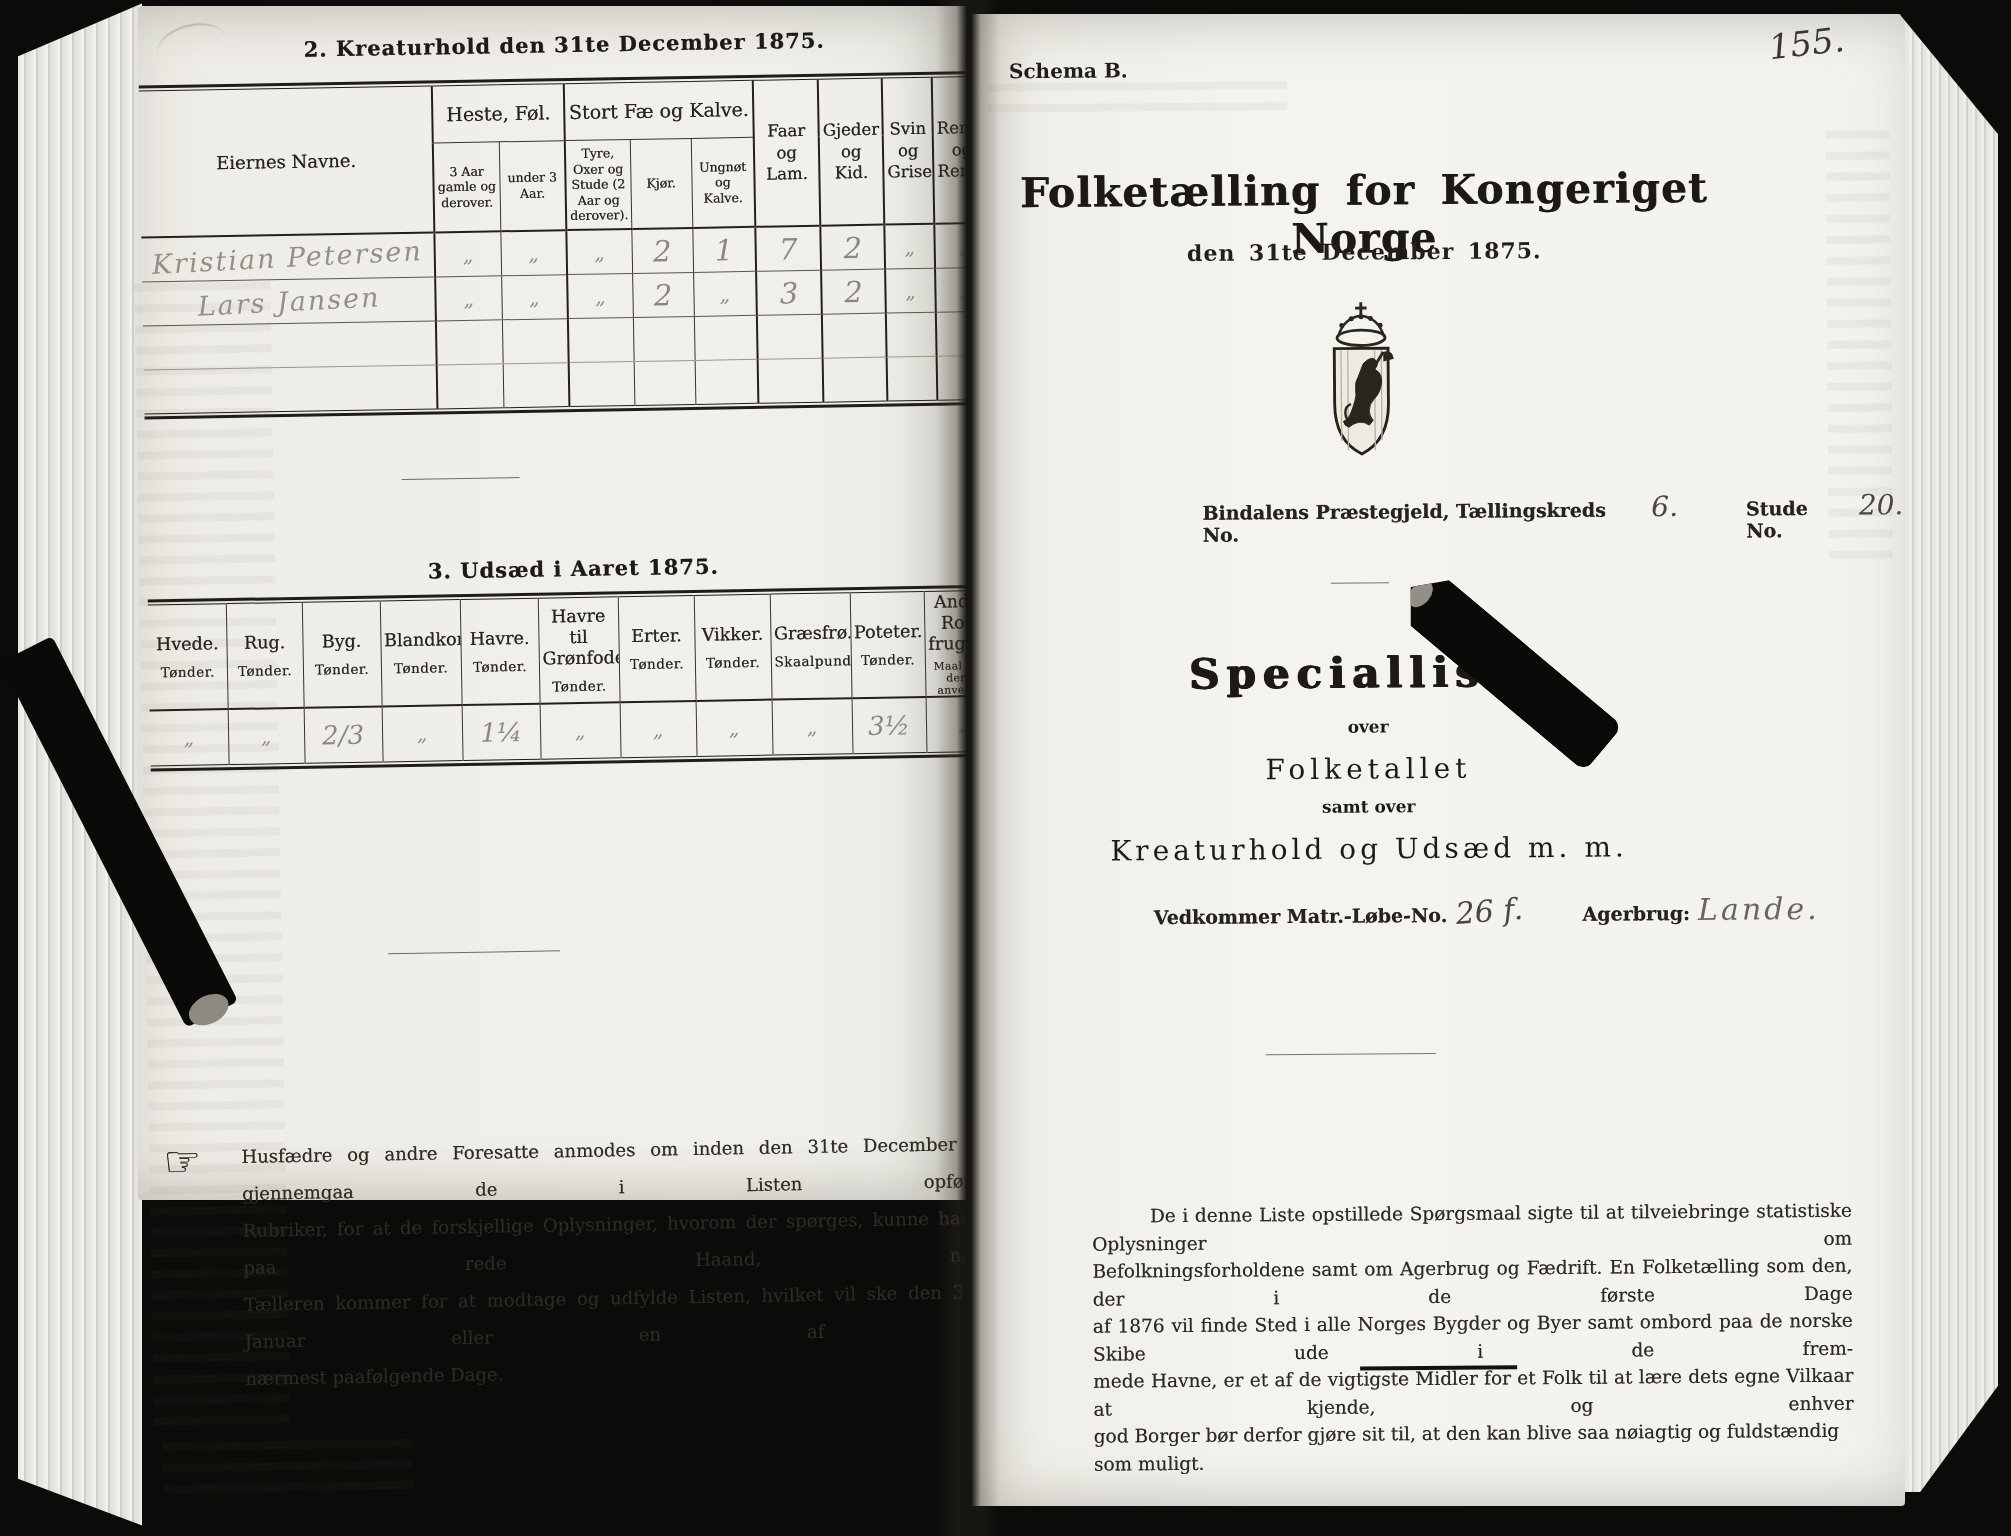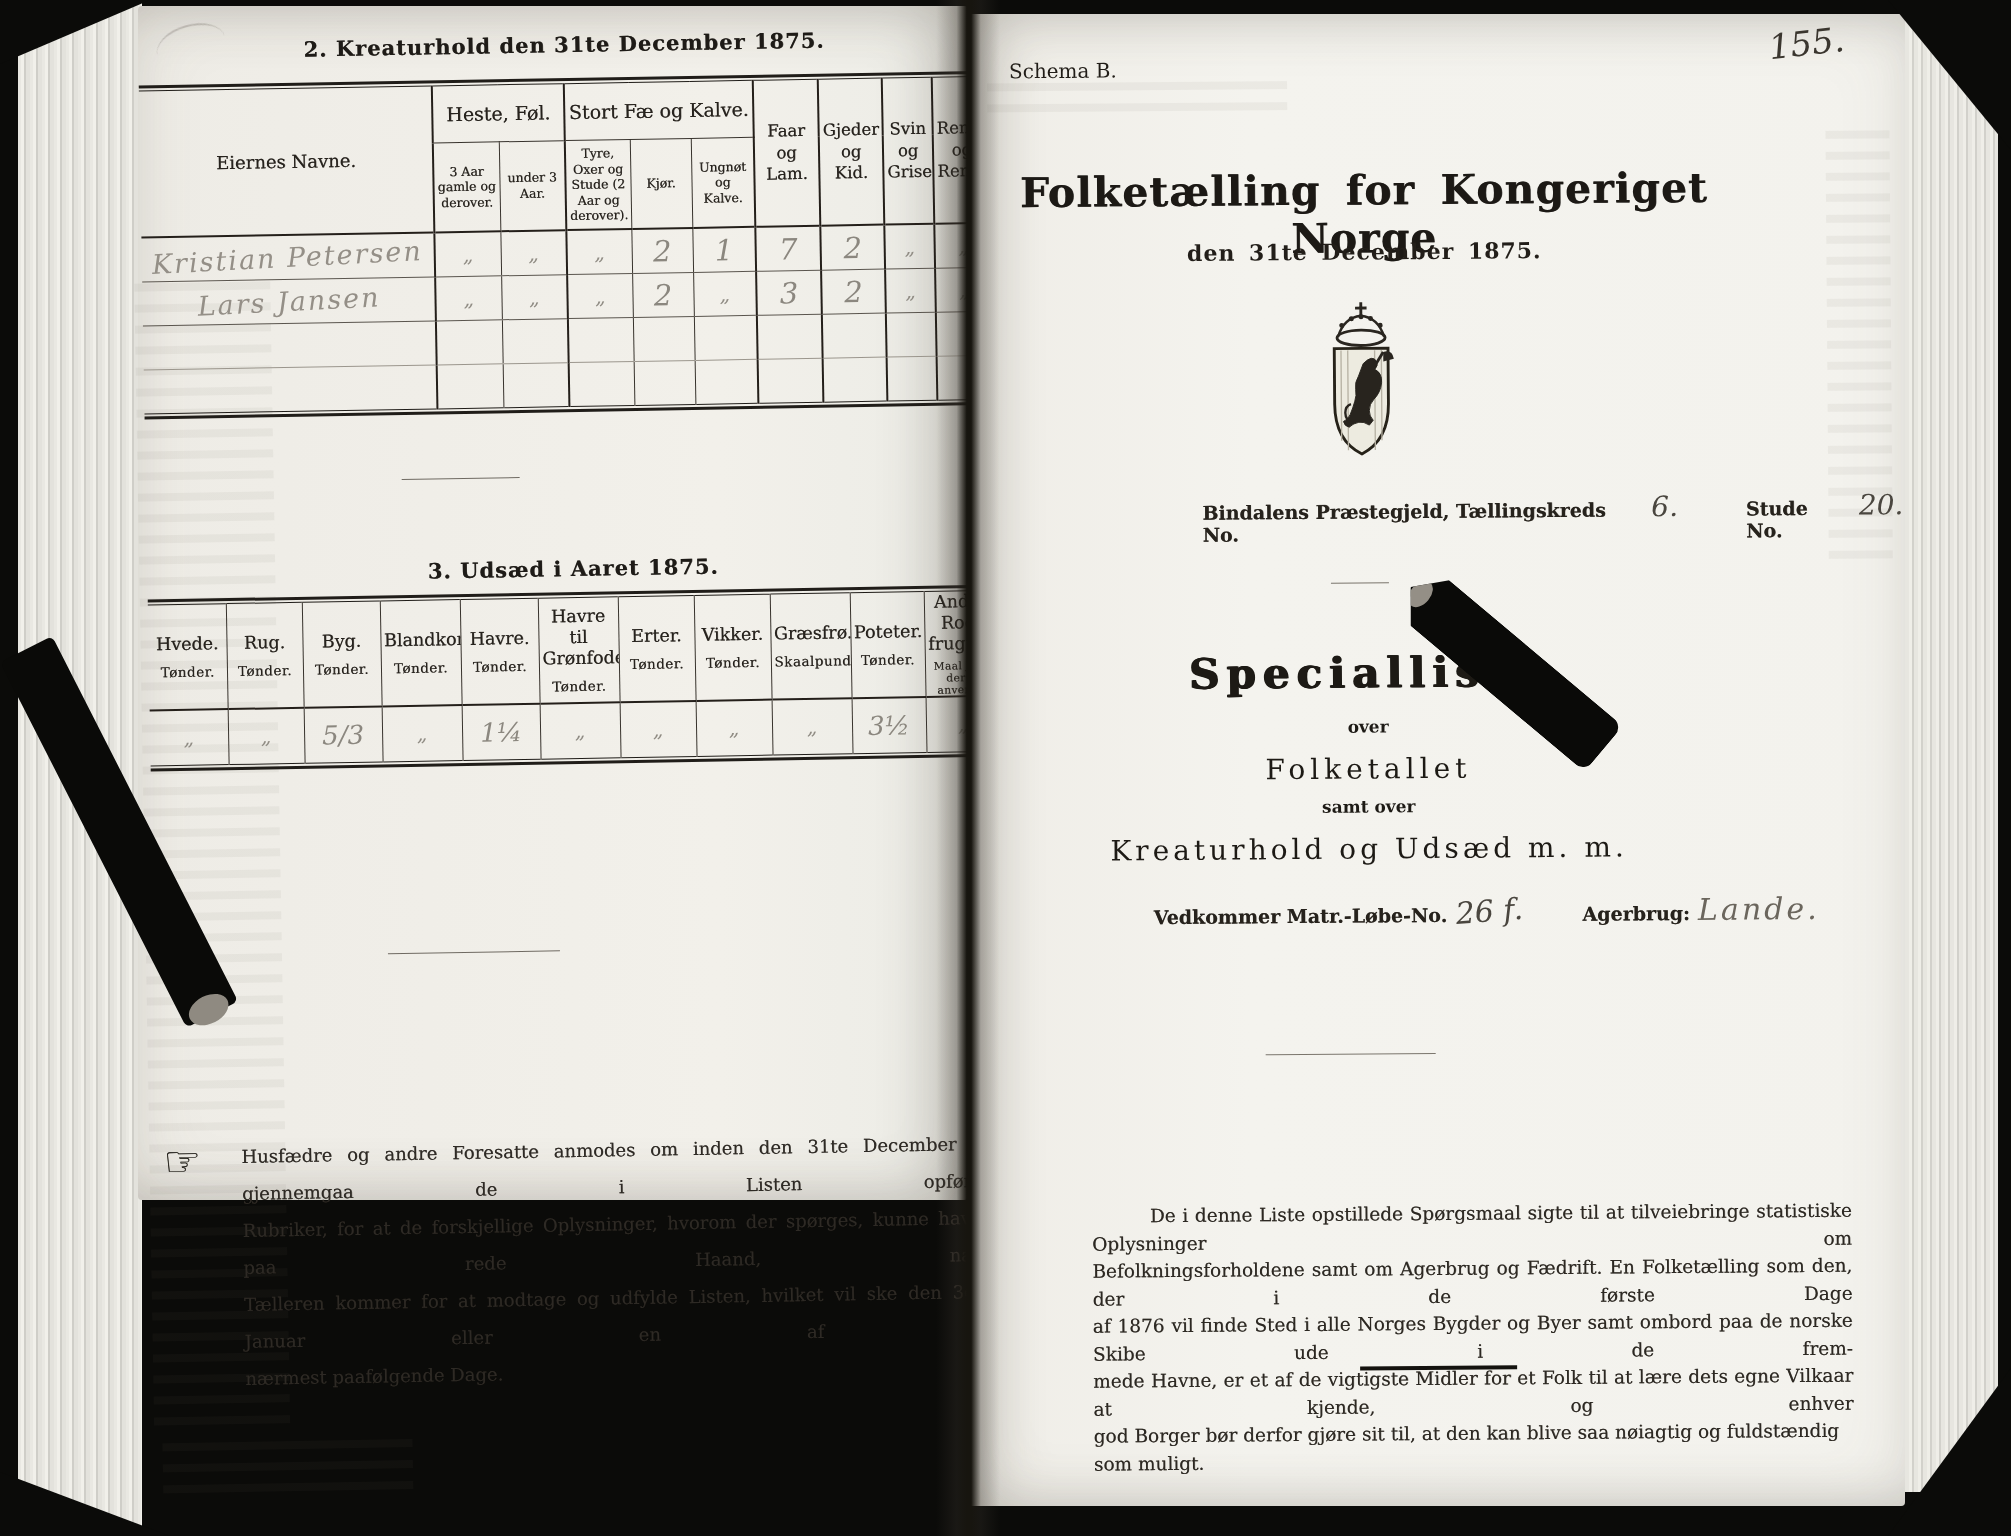--- a/index.html
+++ b/index.html
@@ -97,21 +97,21 @@
   .rule2{left:246px;top:944px;width:172px;}
 
   .footnote{position:absolute;left:96px;top:1126px;width:748px;font-size:18px;
     line-height:37px;color:#2e2a25;text-shadow:.3px 0 0 rgba(40,35,28,.6);}
   .manicule{position:absolute;left:-78px;top:2px;font-size:42px;line-height:42px;
     color:#17150f;font-family:"DejaVu Sans","Liberation Sans",sans-serif;}
   .just{text-align:justify;text-align-last:justify;}
 
   
   .rp-rot{position:absolute;inset:0;transform:rotate(-.45deg);transform-origin:460px 700px;}
-  .schema{position:absolute;left:46px;top:42px;font-size:20px;font-weight:normal;color:#211d18;}
+  .schema{position:absolute;left:46px;top:42px;font-size:20px;font-weight:bold;color:#211d18;}
   .pageno{position:absolute;left:806px;top:12px;font-size:34px;transform:rotate(-6deg);color:#3a362f;}
   .rp-title{position:absolute;left:0;top:152px;width:800px;text-align:center;
     font-size:41px;font-weight:bold;letter-spacing:1px;word-spacing:10px;color:#1c1915;
     text-shadow:.5px 0 0 rgba(28,25,21,.8);}
   .rp-date{position:absolute;left:0;top:224px;width:800px;text-align:center;
     font-size:22px;font-weight:bold;letter-spacing:1px;word-spacing:5px;color:#221e19;}
   .crest{position:absolute;left:348px;top:280px;}
   .district{position:absolute;left:236px;top:478px;display:flex;align-items:baseline;gap:10px;}
   .pb{font-size:19px;font-weight:bold;color:#26221c;text-shadow:.3px 0 0 rgba(35,30,24,.6);}
   .district .big{font-size:28px;}
@@ -296,21 +296,21 @@
               <span class="cu">Tønder.</span>
                 </th>
             <th class="br-thin">
               <span class="cn">Andre Rod- frugter.</span>
               <span class="cu small">Maal Jord dertil anvendt.</span>
                 </th>
           </tr>
           <tr>
             <td class="nb"><span class="hw dt">„</span></td>
             <td><span class="hw dt">„</span></td>
-            <td><span class="hw frac">5/3</span></td>
+            <td><span class="hw frac">2/3</span></td>
             <td><span class="hw dt">„</span></td>
             <td><span class="hw frac">1¼</span></td>
             <td><span class="hw dt">„</span></td>
             <td><span class="hw dt">„</span></td>
             <td><span class="hw dt">„</span></td>
             <td><span class="hw dt">„</span></td>
             <td><span class="hw frac">3½</span></td>
             <td class="br-thin"><span class="hw dt">„</span></td>
           </tr>
         </tbody>

